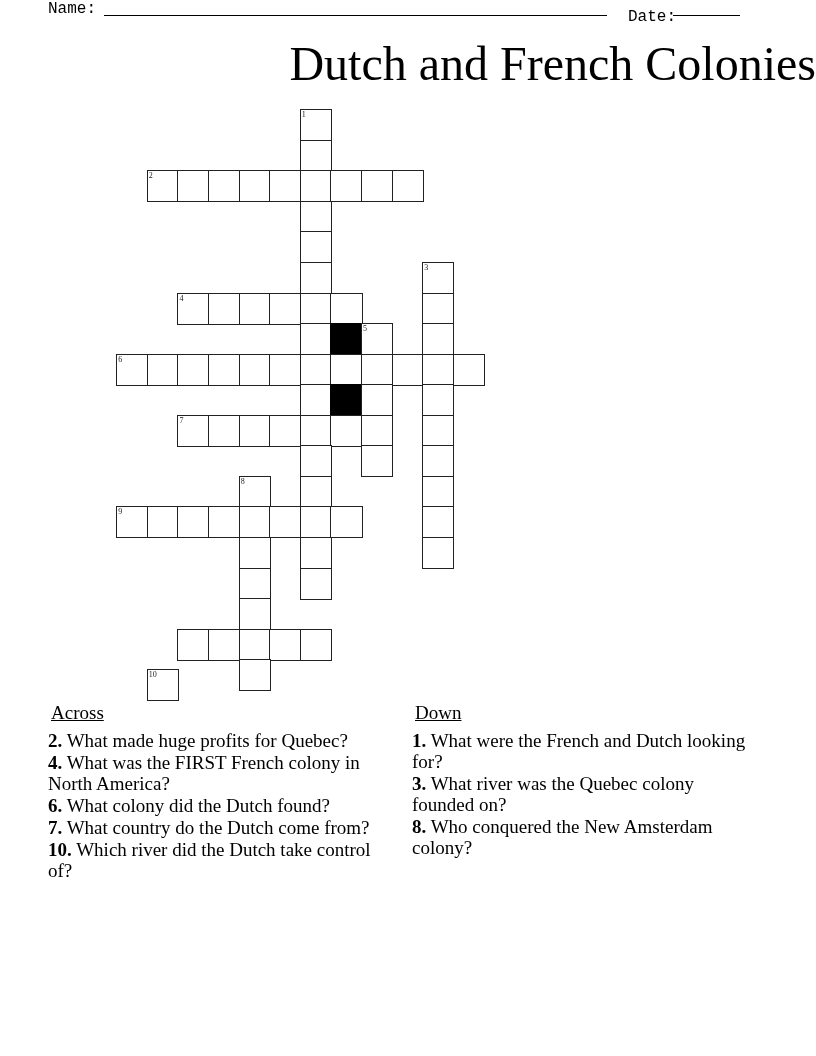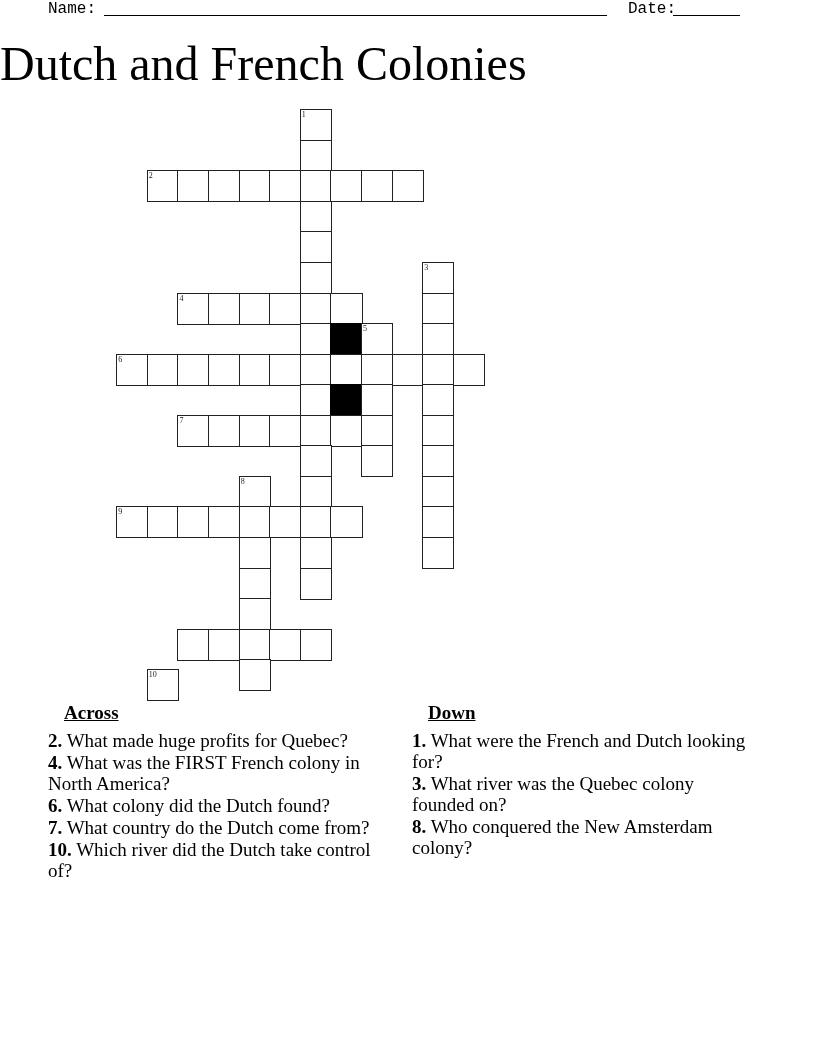--- a/index.html
+++ b/index.html
@@ -3,45 +3,45 @@
 <meta charset="utf-8">
 <style>
   html, body { margin: 0; padding: 0; background: #ffffff; }
   body { width: 816px; height: 1056px; position: relative; overflow: hidden; color: #000; }
   .header-line {
     position: absolute; top: 0; left: 48px; width: 700px; height: 20px;
     font-family: Liberation Mono, monospace; font-size: 16px; line-height: 18px;
   }
   .name-label { position: absolute; left: 0; top: 0; }
   .name-blank { position: absolute; left: 56px; top: 15px; width: 503px; border-bottom: 1px solid #000; }
-  .date-label { position: absolute; left: 580px; top: 0; }
+  .date-label { position: absolute; left: 580px; top: 8px; }
   .date-blank { position: absolute; left: 625px; top: 15px; width: 67px; border-bottom: 1px solid #000; }
   .title {
-    position: absolute; top: 36px; left: 0; width: 816px; text-align: left;
+    position: absolute; top: 36px; left: 0; width: 816px; text-align: right;
     font-family: "Liberation Serif", serif; font-size: 48px; line-height: 56px;
   }
   .grid { position: absolute; left: 117px; top: 110px; width: 370px; height: 585px; }
   .cell {
     position: absolute; width: 30.6px; height: 30.55px; box-sizing: border-box;
     border: 1.5px solid #222; background: #fff; margin-left: -0.75px; margin-top: -0.75px;
     width: 32.1px; height: 32.05px;
   }
   .cell.black { background: #000; border-color: #000; }
   .cell .num {
     position: absolute; left: 1px; top: 0px;
     font-family: "Liberation Serif", serif; font-size: 8px; line-height: 9px; color: #222;
   }
   .clues {
     position: absolute; top: 702px;
     font-family: "Liberation Serif", serif; font-size: 19px; line-height: 21px;
   }
   .clues.across { left: 48px; width: 345px; }
   .clues.down { left: 412px; width: 340px; }
   .clues h3 {
-    margin: 0 0 6px 16px; font-size: 19px; font-weight: bold; text-decoration: underline; line-height: 22px;
+    margin: 0 0 6px 3px; font-size: 19px; font-weight: normal; text-decoration: underline; line-height: 22px;
   }
   .clue { margin: 0 0 1px 0; }
   .clue .cn { font-weight: bold; }
 </style>
 </head>
 <body>
 
 <div class="header-line">
   <span class="name-label">Name:</span>
   <span class="name-blank"></span>

